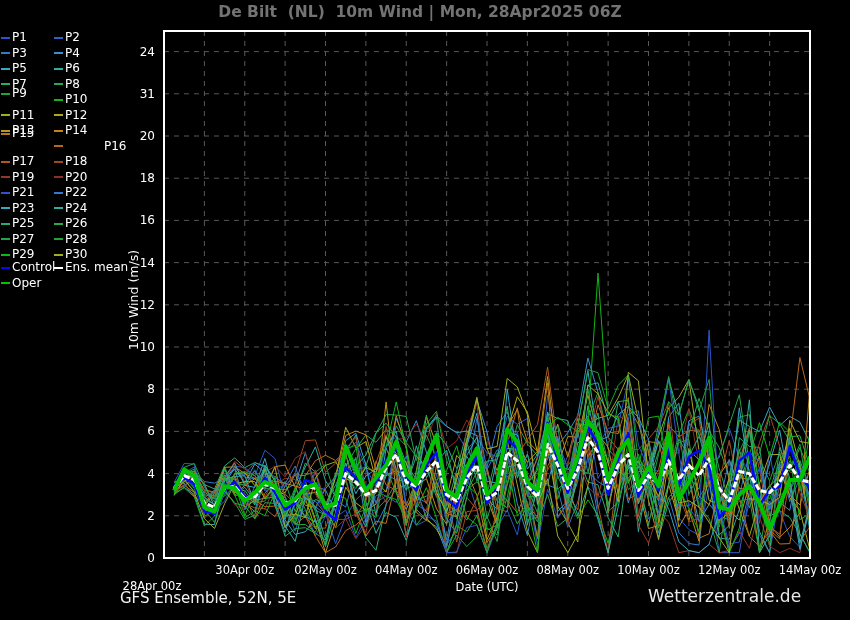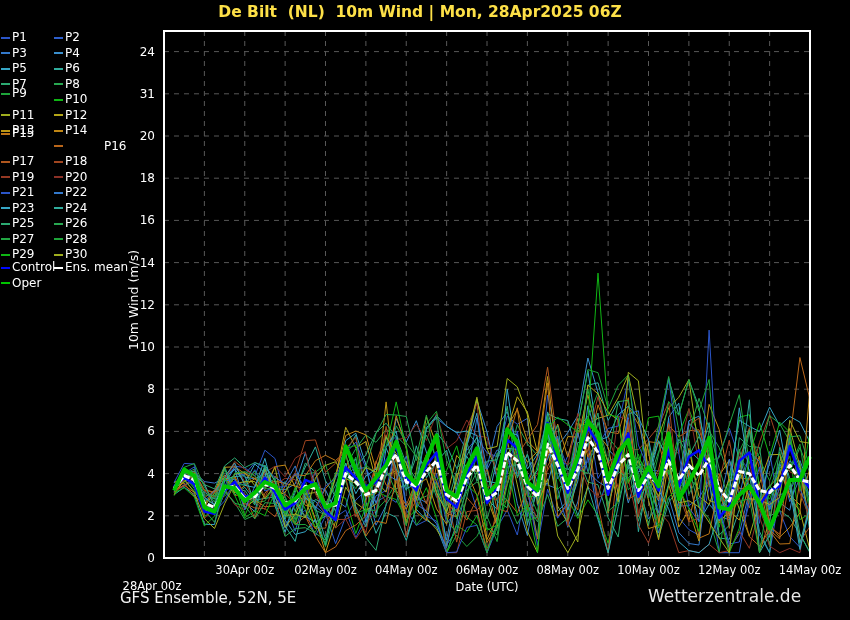--- a/index.html
+++ b/index.html
@@ -1,20 +1,20 @@
 <!DOCTYPE html>
 <html><head>
 <meta charset="utf-8">
 <style>
   html,body{margin:0;padding:0;background:#000;}
   body{width:850px;height:620px;position:relative;overflow:hidden;
        font-family:"DejaVu Sans","Liberation Sans",sans-serif;color:#fff;}
   .abs{position:absolute;}
   .title{left:0;right:10px;top:3px;text-align:center;font-size:15.5px;font-weight:bold;
-         white-space:pre;color:#fde047;}
+         white-space:pre;color:#737373;}
   #legend .entry{position:absolute;display:flex;align-items:center;height:13px;white-space:nowrap;}
   #legend .swatch{display:inline-block;width:9px;height:2px;margin-right:2px;flex:0 0 auto;}
   #legend .lbl{font-size:12px;line-height:13px;color:#fff;}
   .ytick{position:absolute;width:36px;text-align:right;font-size:12px;color:#fff;}
   .xtick{position:absolute;transform:translateX(-50%);font-size:11.5px;color:#fff;white-space:nowrap;}
   .ylab{left:133px;top:300px;transform:translate(-50%,-50%) rotate(-90deg);
         font-size:12.5px;color:#fff;white-space:nowrap;}
   .xlab{top:580px;transform:translateX(-50%);font-size:11.5px;color:#fff;white-space:pre;}
   .footL{left:120px;top:589px;font-size:15px;color:#f2f2f2;}
   .footR{left:648px;top:586px;font-size:17px;color:#e8e8e8;}

